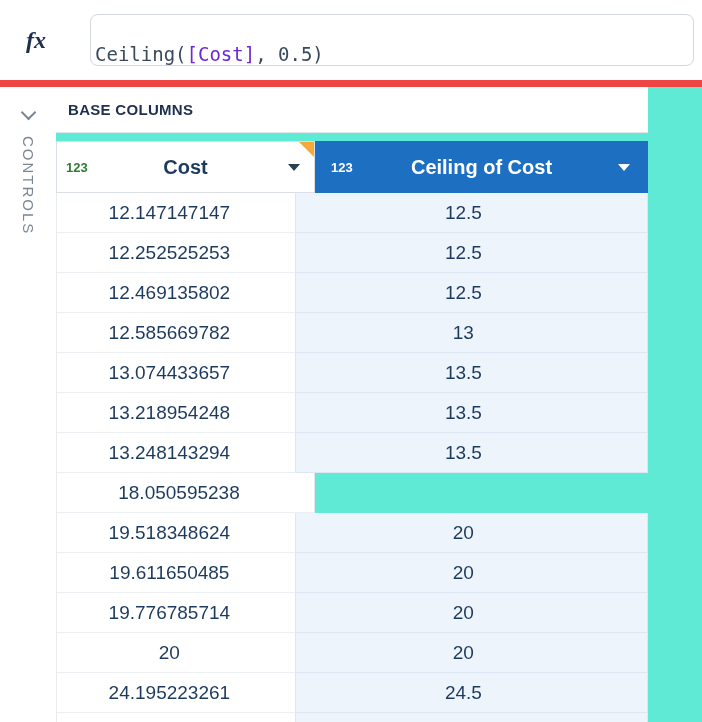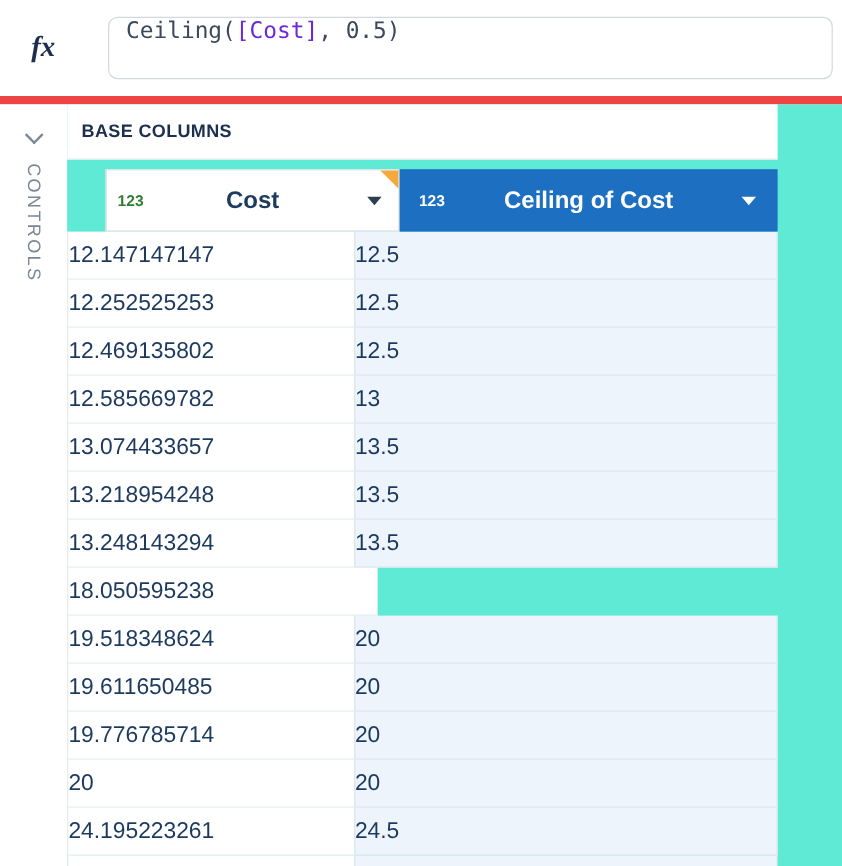--- a/index.html
+++ b/index.html
@@ -5,21 +5,21 @@
   * { margin:0; padding:0; box-sizing:border-box; }
   html,body { width:702px; height:722px; overflow:hidden; background:#f7f8fa;
     font-family:"Liberation Sans", sans-serif; }
 
   
   .formula-bar { height:87px; background:#fff; border-bottom:7px solid #ef4444;
     display:flex; align-items:center; padding:0 8px 0 26px; }
   .fx { font-family:"Liberation Serif", serif; font-style:italic; font-weight:700;
     font-size:24px; color:#1d2f4e; margin-right:44px; }
   .formula-input { flex:1; height:52px; background:#fff; border:1.5px solid #d3d8de;
-    border-radius:8px; display:flex; align-items:flex-start; padding:0 14px;
+    border-radius:8px; display:flex; align-items:flex-end; padding:0 4px;
     font-family:"DejaVu Sans Mono", monospace; font-size:19px; color:#3a4a5c;
     white-space:pre; }
   .formula-input .field { color:#6d28d9; }
 
   
   .content { display:flex; height:635px; }
 
   .sidebar { flex:0 0 56px; width:56px; background:#fff; display:flex;
     flex-direction:column; align-items:center; padding-top:18px; }
   .chevron { width:11px; height:11px; border-left:2px solid #7b8694;
@@ -29,37 +29,37 @@
 
   .main { flex:1; background:#5eead4; }
   .section-header { width:592px; height:46px; background:#fff;
     border-bottom:1px solid #e6e9ed; display:flex; align-items:center;
     padding-left:12px; font-size:15px; font-weight:700; letter-spacing:0.3px;
     color:#1d2f4e; }
   .gap { height:8px; }
 
   
   .table { width:592px; }
-  .thead { display:flex; height:52px;margin-left:32px; }
+  .thead { display:flex; height:52px; }
   .th { position:relative; display:flex; align-items:center; justify-content:center; }
   .th-cost { width:259px; background:#fff; border:1px solid #dadfe5; color:#1d3a5f; }
   .th-ceil { width:333px; background:#1d6fc2; color:#fff; }
   .th-label { font-size:20px; font-weight:700;text-align:center; }
   .badge { position:absolute; left:9px; font-size:13px; font-weight:700; }
   .badge.green { color:#2e7d32; }
   .th-ceil .badge { left:16px; color:#fff; }
   .caret { position:absolute; right:14px; width:0; height:0;
     border-left:6px solid transparent; border-right:6px solid transparent;
     border-top:7px solid #2c3e50; }
   .th-ceil .caret { border-top-color:#fff; right:18px; }
   .corner { position:absolute; top:0; right:0; width:0; height:0;
     border-top:15px solid #f5a93c; border-left:15px solid transparent; }
 
   .tr { display:flex; height:40px; }
-  .td { font-size:19px; color:#1c3a5e; line-height:39px; text-align:left; }
+  .td { font-size:19px; color:#1c3a5e; line-height:39px; text-align:center; }
   .td-cost { width:259px; background:#fff; border-left:1px solid #e7eaee;
     border-right:1px solid #e2e6eb; border-bottom:1px solid #ebeef2;
     padding-right:13px; }
   .td-ceil { width:381px; background:#eef4fb; border-right:1px solid #e2e6eb;
     border-bottom:1px solid #dde7f3; padding-right:16px; }
   .tr.stub { height:9px; overflow:hidden; }
   .tr.stub .td { border-bottom:none; }
 </style>
 </head>
 <body>

